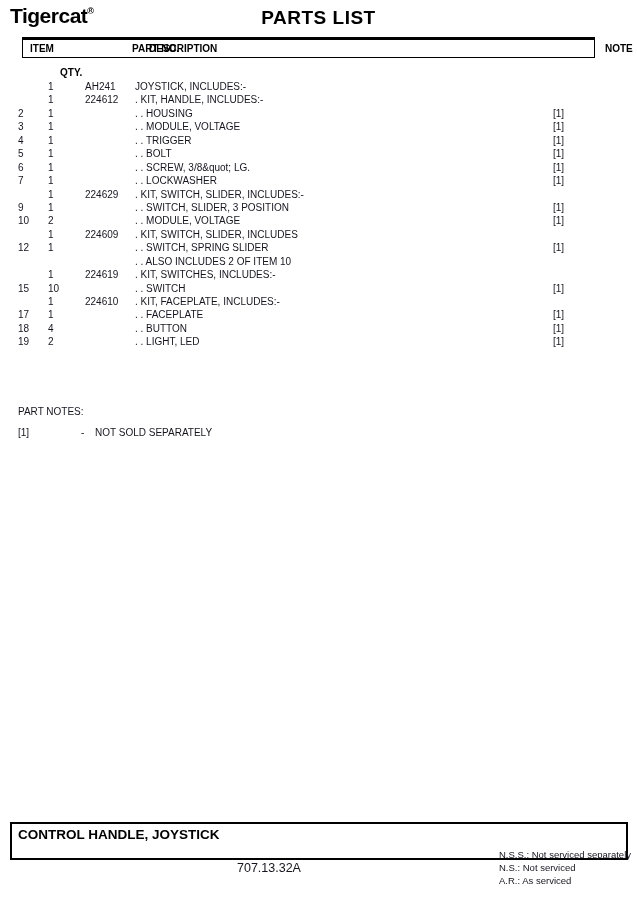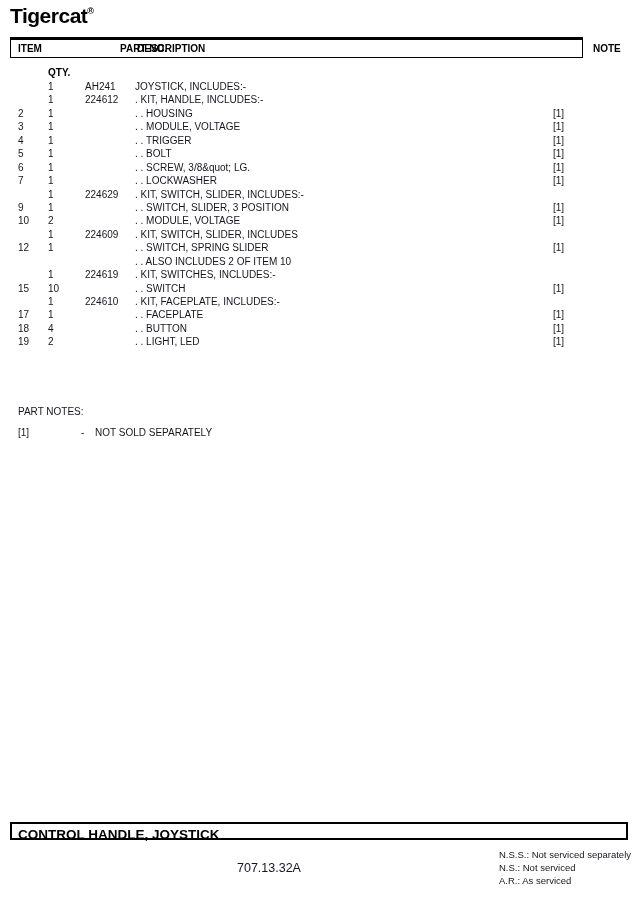--- a/index.html
+++ b/index.html
@@ -15,21 +15,21 @@
     font-size:21px; font-weight:bold; color:#000; letter-spacing:-0.5px;
   }
   .logo sup { font-size:9px; vertical-align:9px; letter-spacing:0; }
   .doc-title {
     position:absolute; left:0; top:7px; width:637px; text-align:center;
     font-size:19px; font-weight:bold; color:#000; letter-spacing:0.5px;
   }
 
   
   .thead-box {
-    position:absolute; left:10px; top:37px; width:573px; height:21px;
+    position:absolute; left:22px; top:37px; width:573px; height:21px;
     border:1px solid #000; border-top-width:3px; background:#fff;
   }
   .thead-box span {
     position:absolute; top:2px; font-size:10px; font-weight:bold; color:#000;
     white-space:pre; line-height:14px;
   }
   .h-item { left:7px; }
   .h-qty  { left:37px;margin-top:24px; }
   .h-part { left:66px;padding-left:43px; }
   .h-desc { left:126px; }
@@ -53,41 +53,42 @@
     position:absolute; left:18px; top:406px; font-size:10px; color:#15151f; white-space:pre;
   }
   .part-note-line { position:absolute; left:0; top:427px; width:637px; height:13px; }
   .part-note-line span { position:absolute; font-size:10px; white-space:pre; color:#15151f; }
   .pn-ref  { left:18px; }
   .pn-dash { left:81px; }
   .pn-text { left:95px; }
 
   
   .assembly-box {
-    position:absolute; left:10px; top:822px; width:618px; height:18px;
+    position:absolute; left:10px; top:822px; width:618px; height:38px;
     border:2px solid #000; background:#fff;
   }
   .assembly-box span {
     position:absolute; left:6px; top:1px; font-size:13.5px; font-weight:bold;
     color:#000; line-height:19px; white-space:pre;
   }
 
   
   .page-code {
     position:absolute; left:237px; top:861px; font-size:12.5px; color:#15151f; white-space:pre;
   }
   .legend { position:absolute; right:6px; top:848px; text-align:left; }
   .legend div { font-size:9.5px; line-height:13px; color:#15151f; white-space:pre; }
 </style>
 </head>
 <body>
 
 <div class="page">
 
   <div class="logo"><span>Tigercat</span><sup>®</sup></div>
+  <div class="doc-title">PARTS LIST</div>
 
   <div class="thead-box">
     <span class="h-item">ITEM</span>
     <span class="h-qty">QTY.</span>
     <span class="h-part">PART NO.</span>
     <span class="h-desc">DESCRIPTION</span>
     <span class="h-note">NOTE</span>
   </div>
 
   <div class="rows-host" id="rows-host">

